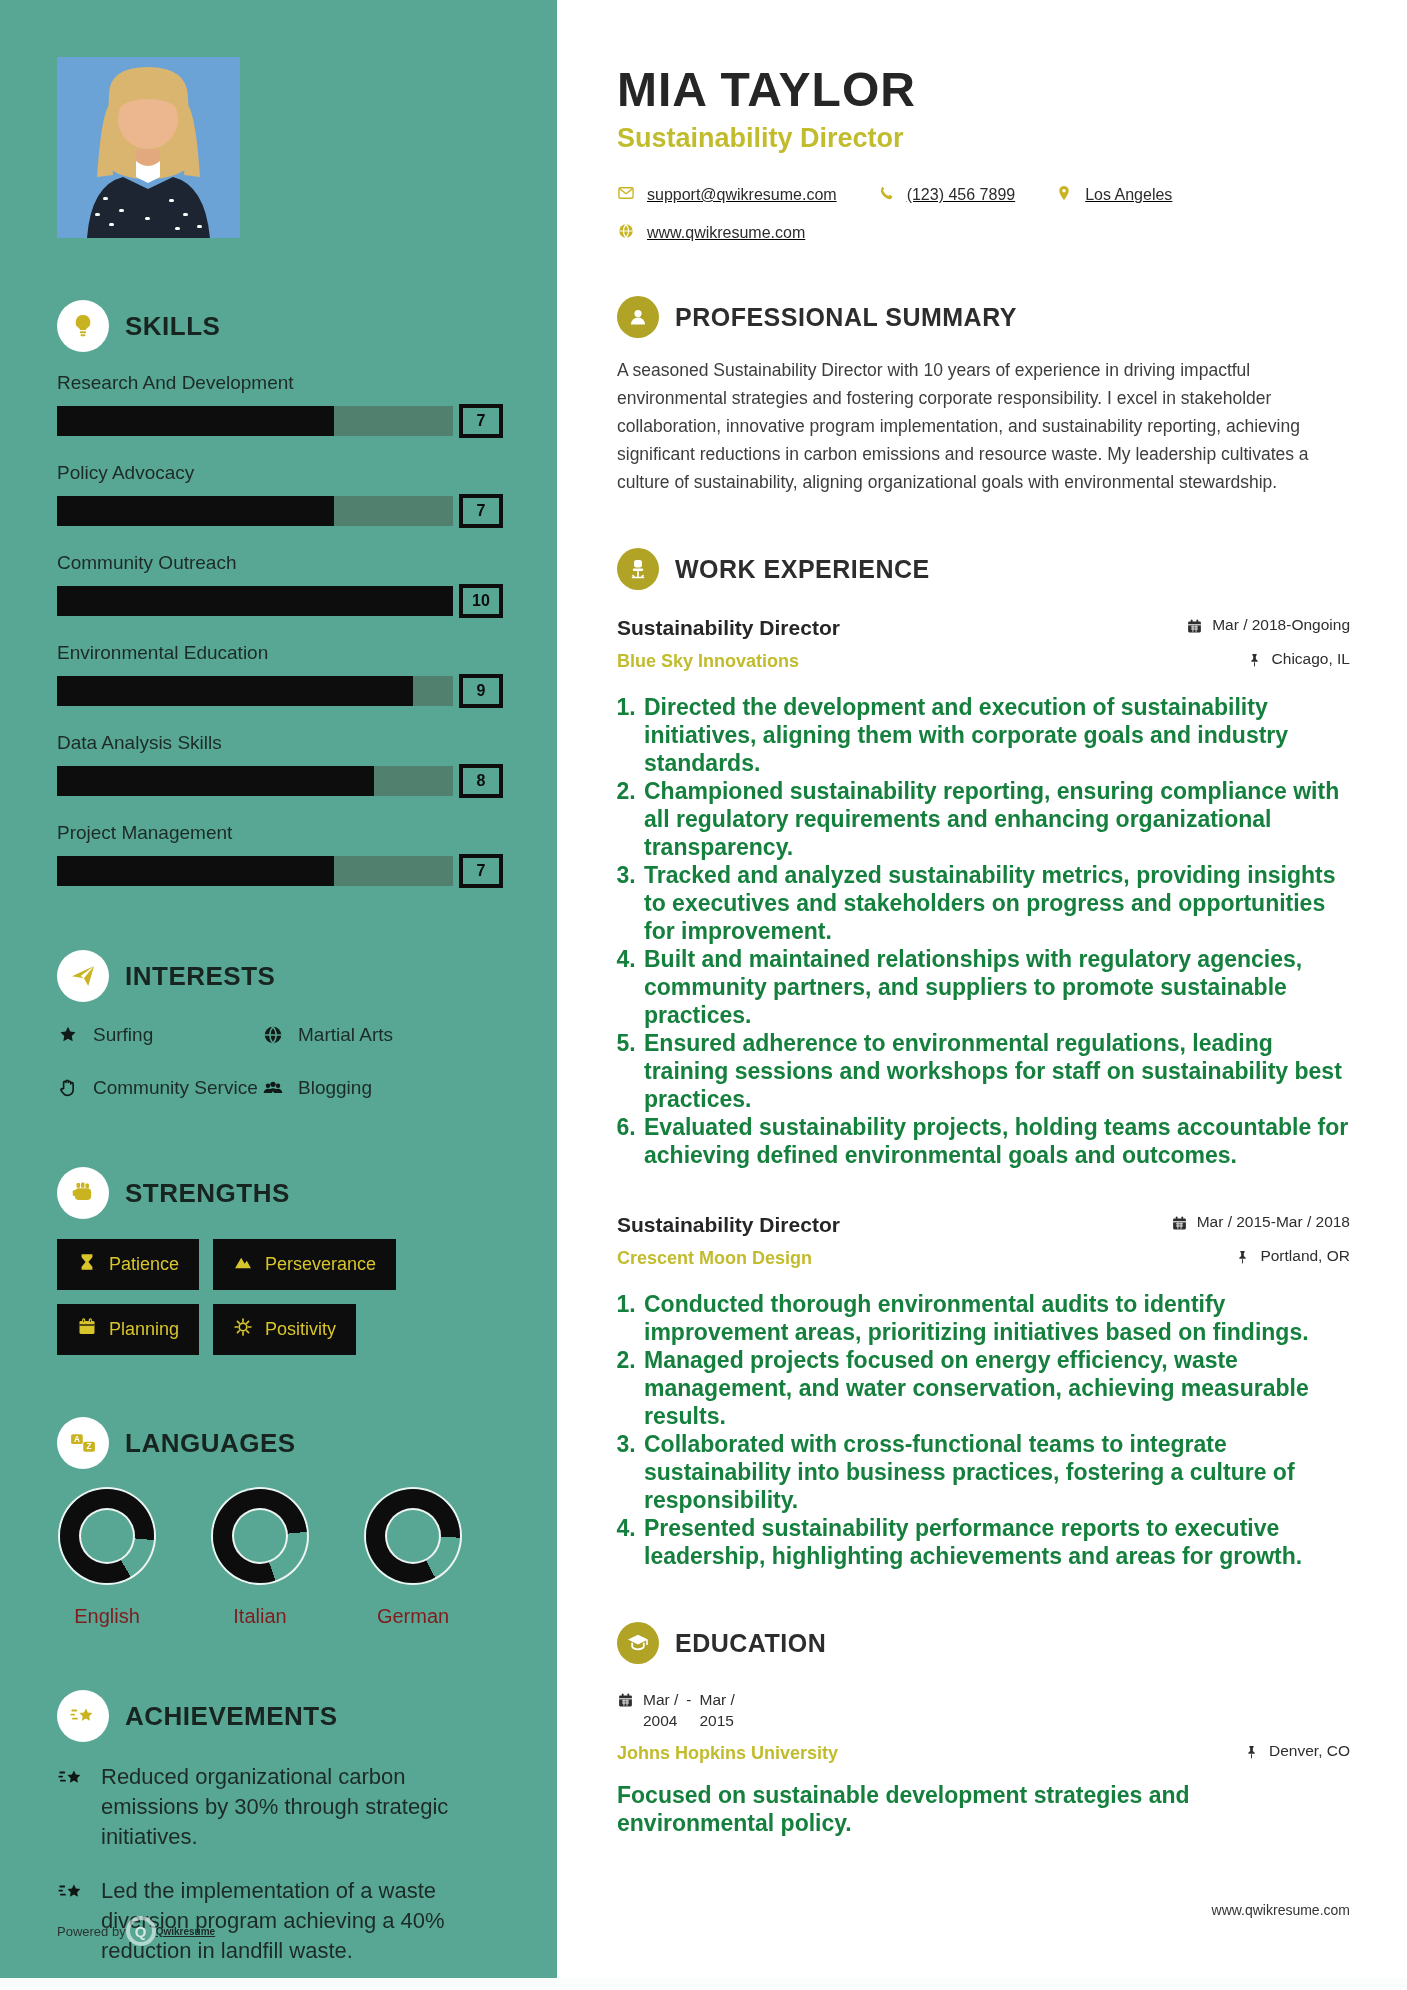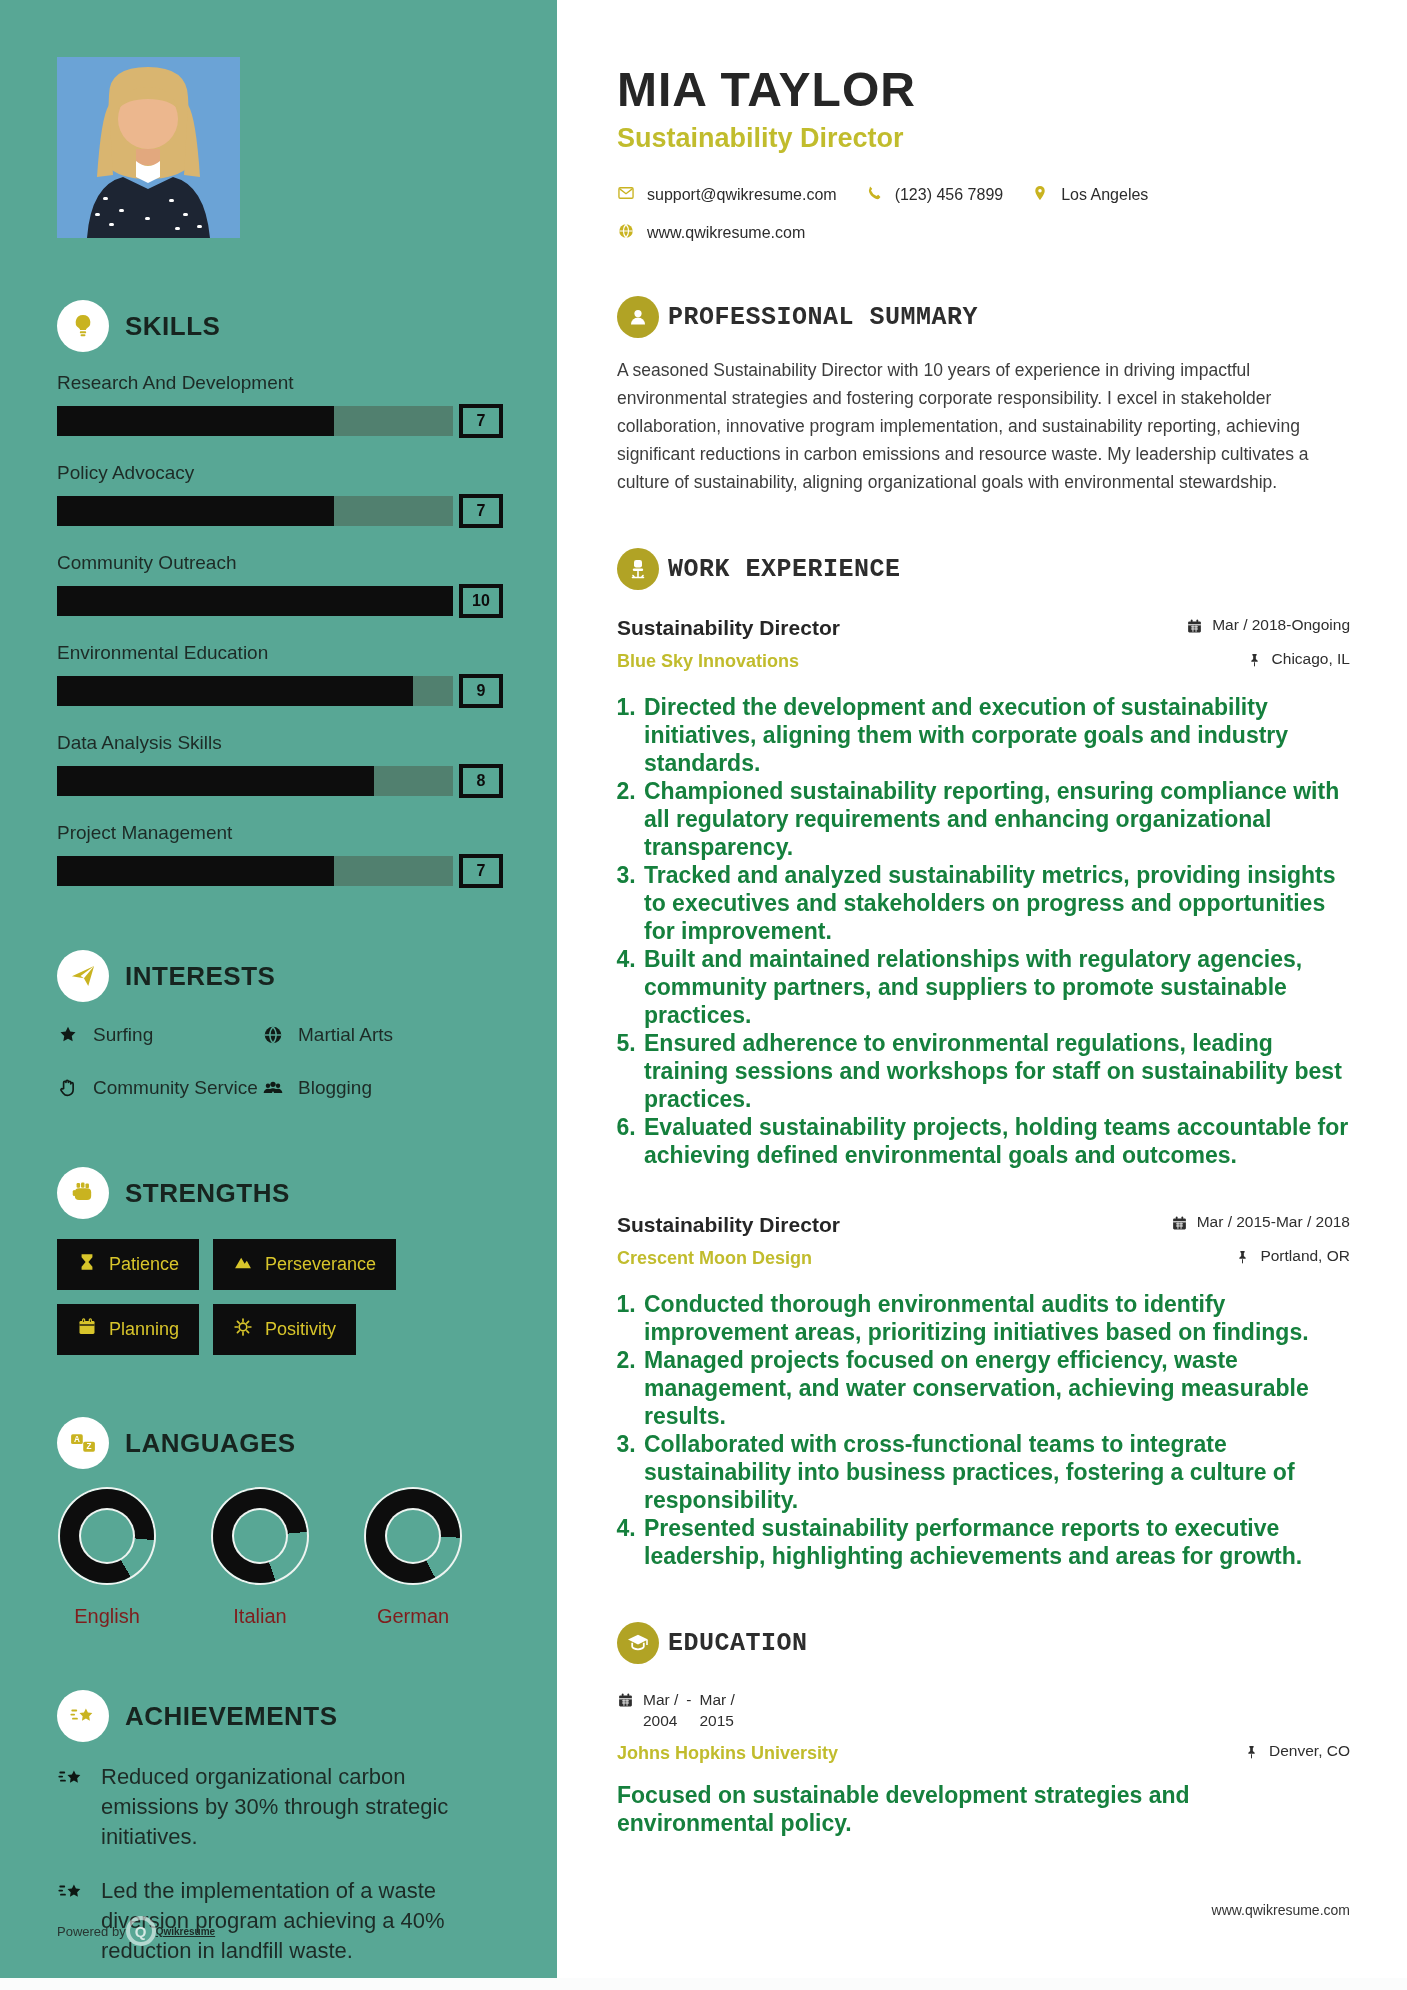--- a/index.html
+++ b/index.html
@@ -45,27 +45,27 @@
   .powered { position:absolute; left:57px; bottom:32px; display:flex; align-items:center; }
   .powered-label { font-size:13px; color:#273530; }
   .q-logo { width:30px; height:30px; border-radius:50%; border:4px solid rgba(255,255,255,.55); color:rgba(255,255,255,.75); display:flex; align-items:center; justify-content:center; font-weight:700; font-size:15px; }
   .powered-brand { font-size:10px; font-weight:700; color:#1c2a25; text-decoration:underline; cursor:pointer; }
 
   
   .main { flex:1; background:#ffffff; padding:62px 57px 0 60px; position:relative; }
   .name { font-size:48px; font-weight:800; color:#262626; letter-spacing:1px; }
   .role { font-size:27px; font-weight:600; color:#c1bc2d; margin-top:6px; }
   .contact { margin-top:30px; }
-  .contact-row { display:flex; align-items:center; margin-bottom:16px; }
+  .contact-row { display:flex; align-items:center; gap:12px; margin-bottom:16px;text-decoration:underline; }
   .contact-item { display:flex; align-items:center; gap:12px; margin-right:28px; font-size:16px; color:#2c2c2c; }
   .contact-item svg { width:18px; height:18px; color:#c9b320; flex:none; }
   .contact-item.link { cursor:pointer; }
 
   .m-section { margin-top:52px; }
-  .m-head { display:flex; align-items:center; gap:9px; margin-bottom:18px;font-family:Liberation Mono, monospace; }
+  .m-head { display:flex; align-items:center; gap:16px; margin-bottom:18px; }
   .m-badge { width:42px; height:42px; border-radius:50%; background:#b1a325; color:#ffffff; display:flex; align-items:center; justify-content:center; flex:none; }
   .m-badge svg { width:24px; height:24px; }
   .m-head h2 { font-size:25px; font-weight:700; color:#2d2d2d; letter-spacing:.5px; }
   .body-text { font-size:17.5px; line-height:28px; color:#3d3d3d; max-width:740px; }
 
   .job { margin-top:26px; }
   .job + .job { margin-top:44px; }
   .job-top { display:flex; justify-content:space-between; align-items:flex-start; }
   .job-title { font-size:21px; font-weight:700; color:#262626; max-width:480px; }
   .meta { display:flex; align-items:flex-start; gap:9px; font-size:15.5px; color:#2e2e2e; }

